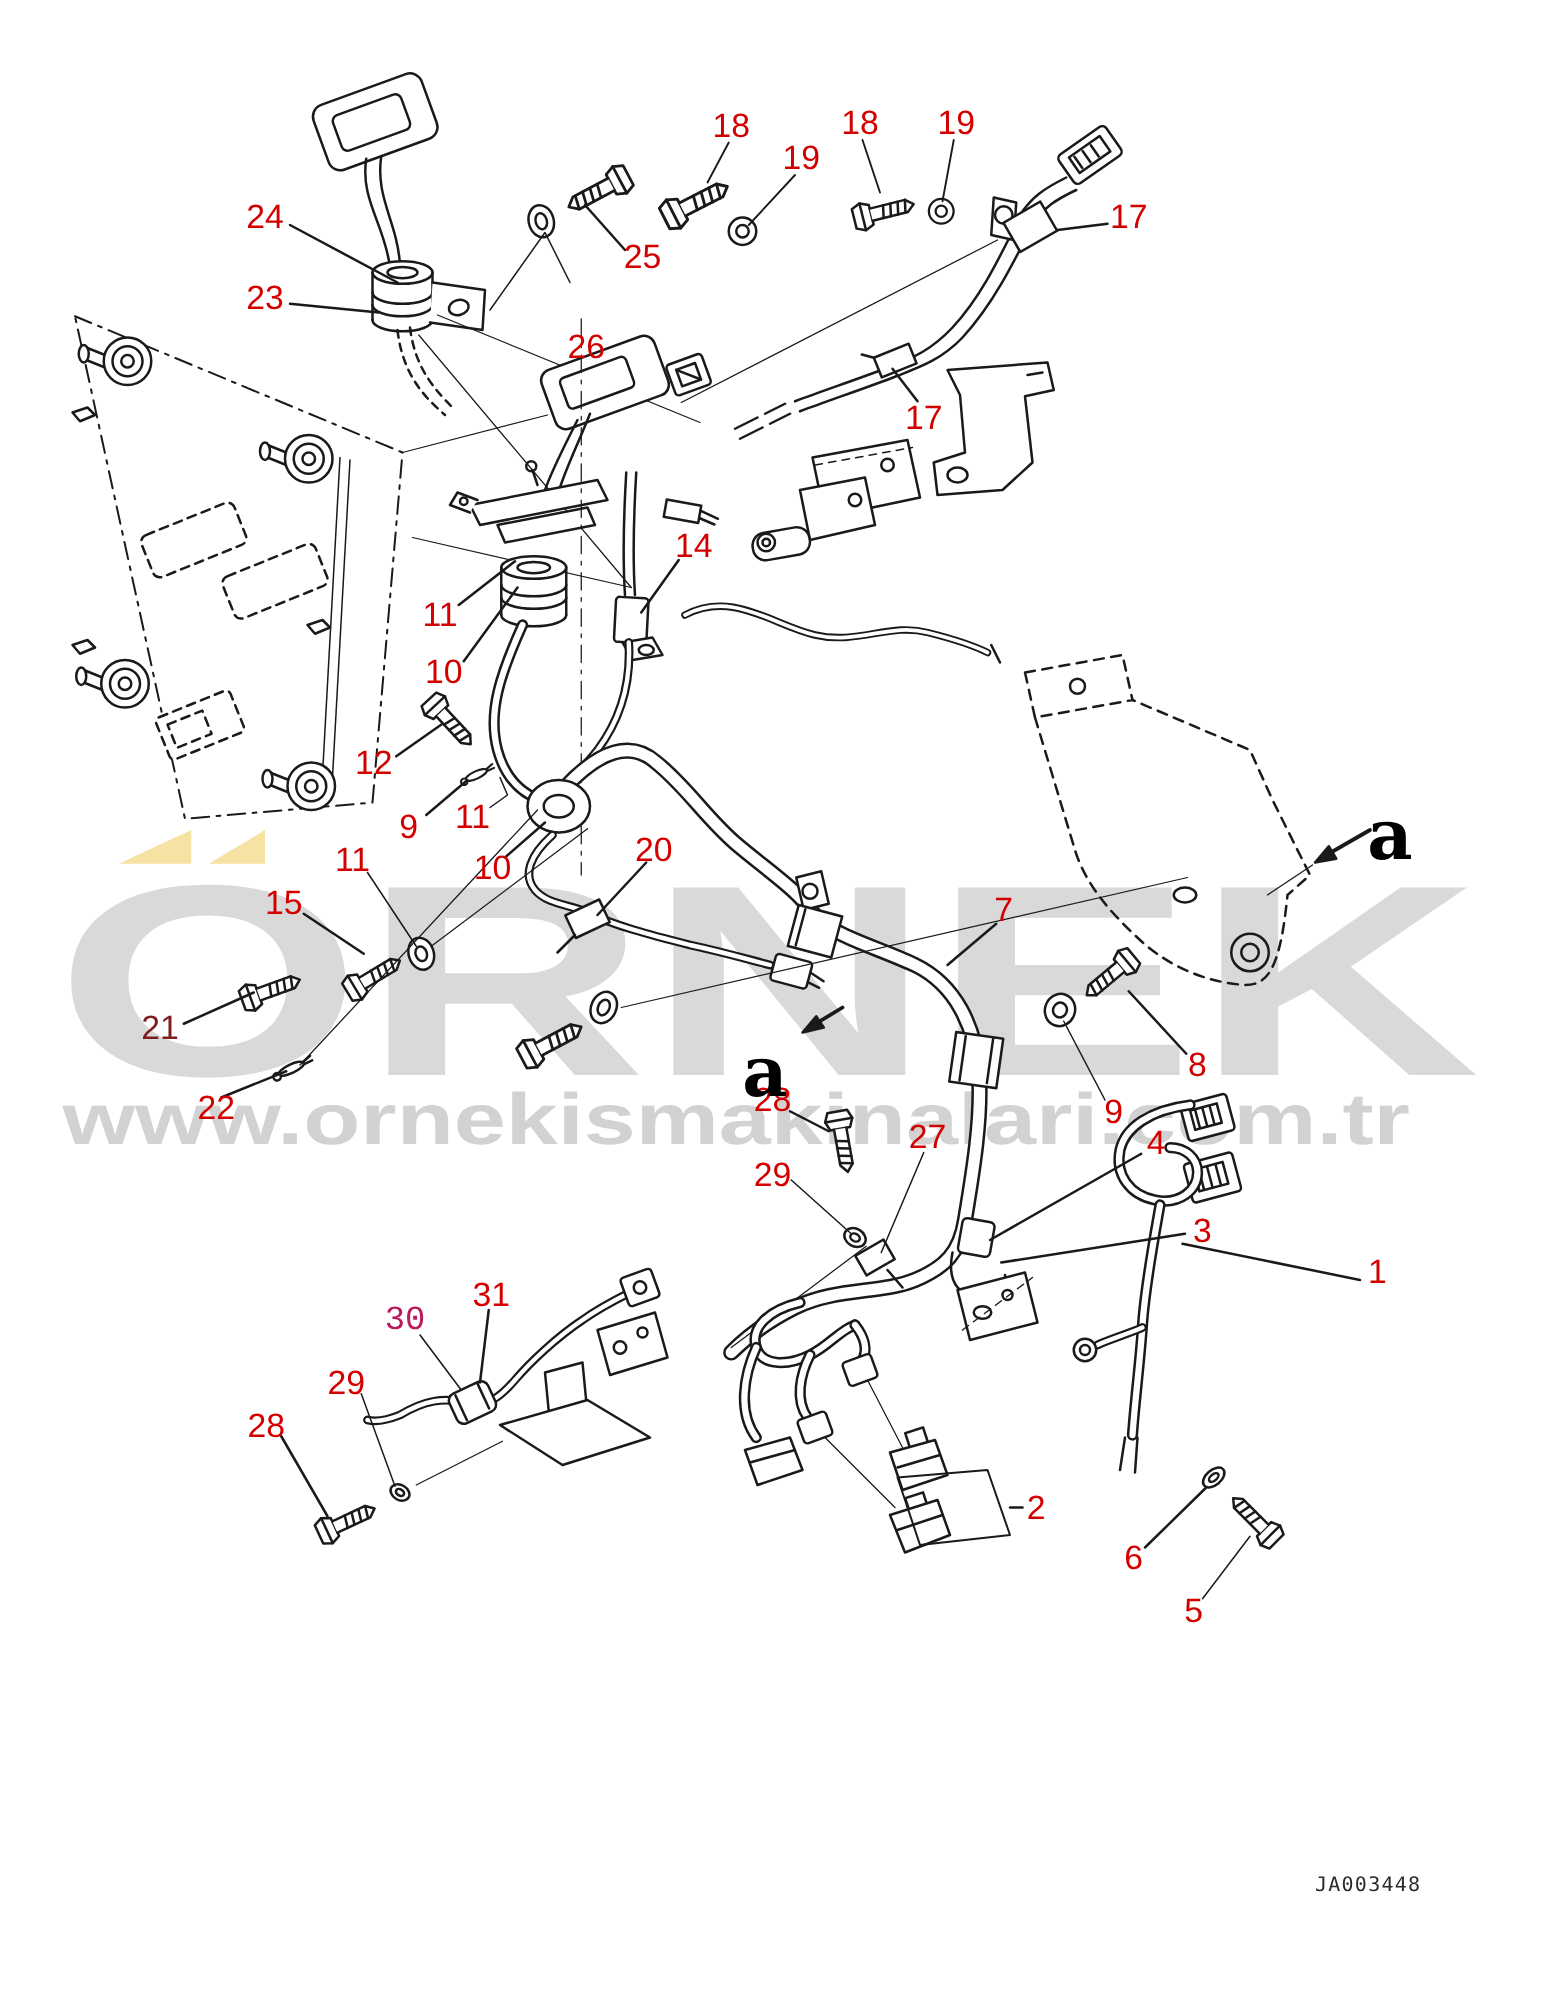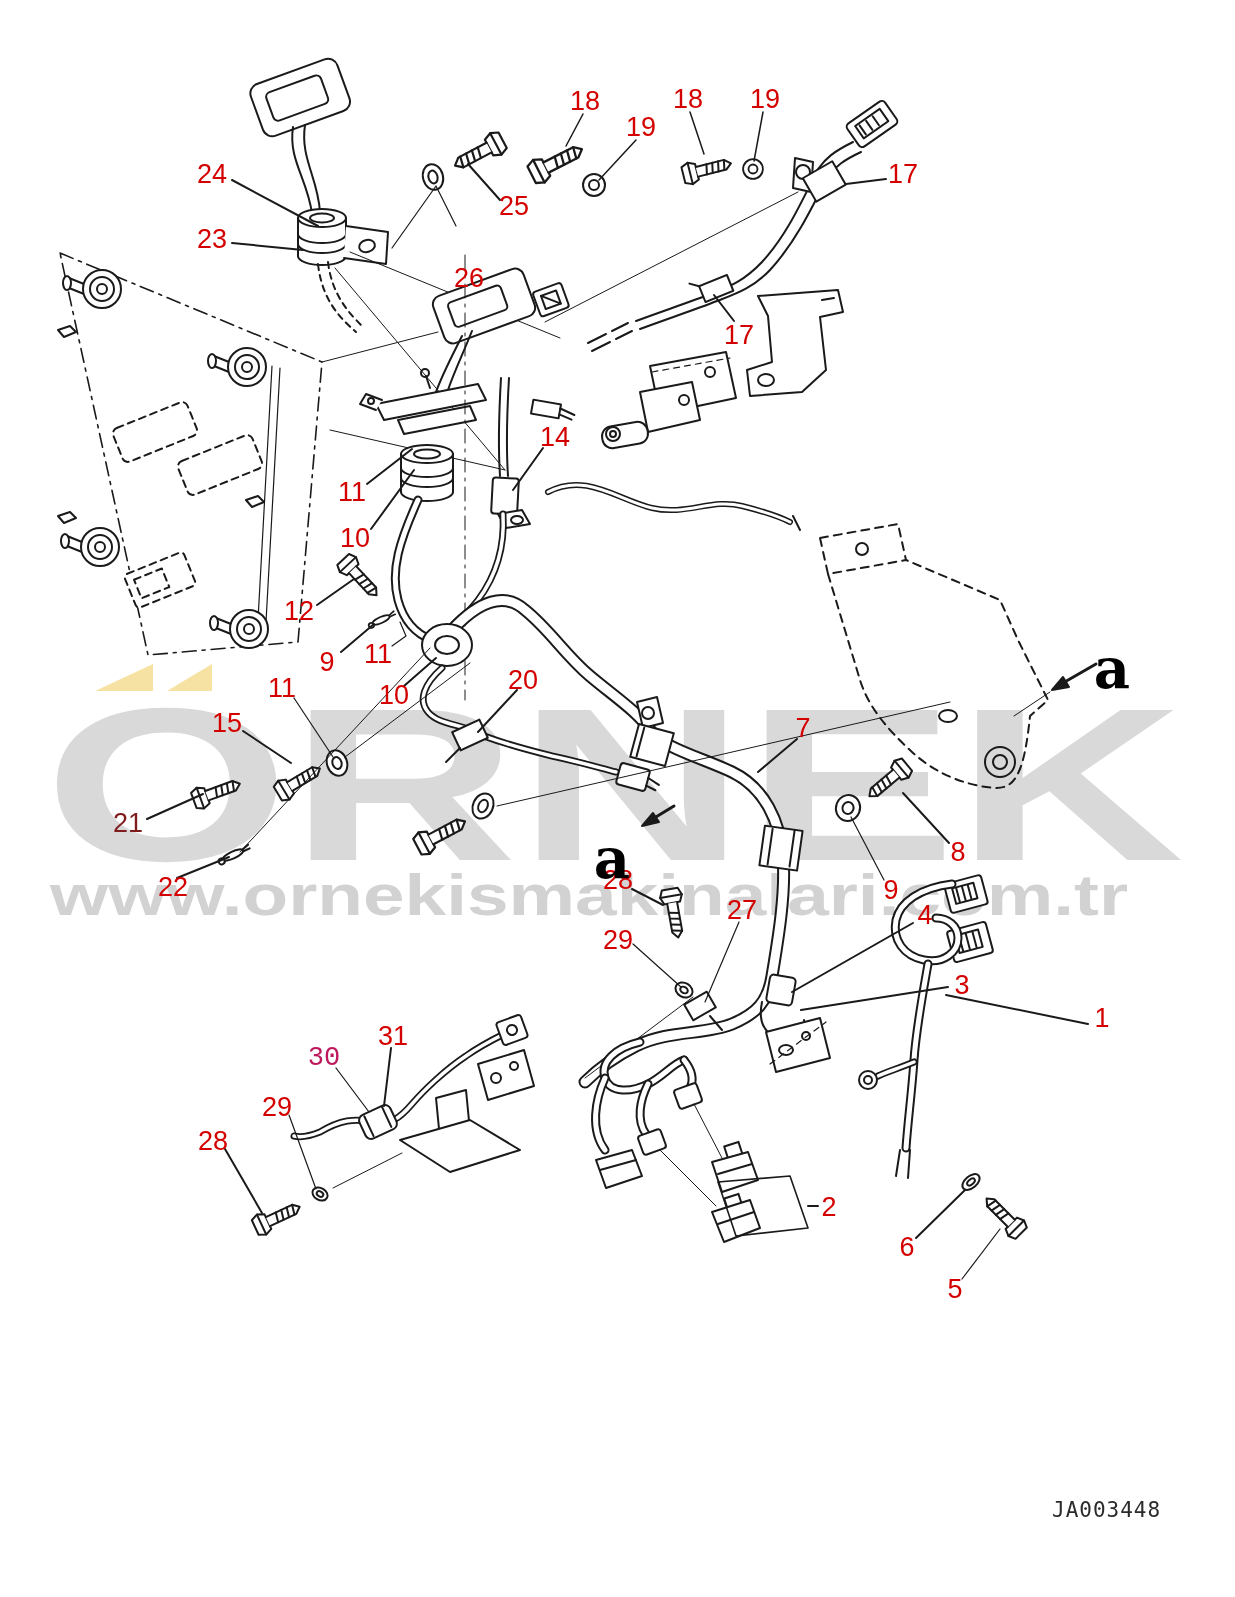--- a/index.html
+++ b/index.html
@@ -6,21 +6,21 @@
   #stage{position:relative;width:1235px;height:1597px;background:#ffffff;overflow:hidden;
          font-family:"Liberation Sans",sans-serif;}
   #artwork{position:absolute;left:0;top:0;}
   .part-label{position:absolute;transform:translate(-50%,-50%);color:#d40000;
               font-size:27px;font-weight:400;letter-spacing:0px;line-height:1;
               font-family:"Liberation Sans",sans-serif;user-select:none;}
   .section-marker{position:absolute;transform:translate(-50%,-50%);color:#000;
               font-size:56px;font-weight:bold;line-height:1;
               font-family:"DejaVu Serif",serif;}
   #drawing-code{position:absolute;left:1052px;top:1498px;color:#2b2b2b;
-              font-size:21px;letter-spacing:1px;font-family:"DejaVu Sans Mono",monospace;}
+              font-size:16px;letter-spacing:1px;font-family:"DejaVu Sans Mono",monospace;}
 </style>
 </head>
 <body>
 
 <div id="stage">
 
 <svg id="artwork" width="1235" height="1597" viewBox="0 0 1235 1597">
 
   <g>
     <text x="44" y="860" font-size="218" font-weight="bold" fill="#d9d9d9" textLength="1140" lengthAdjust="spacingAndGlyphs" font-family="Liberation Sans, sans-serif">ORNEK</text>

